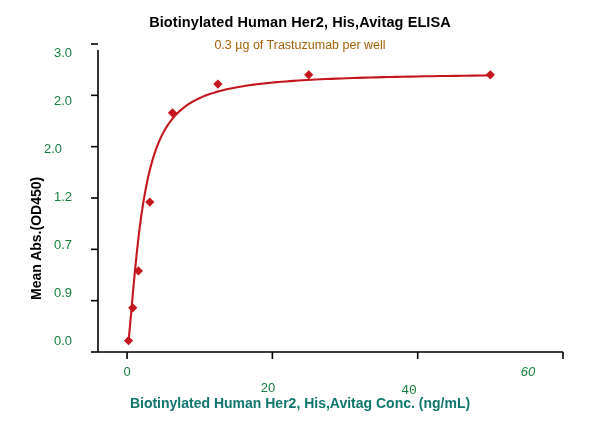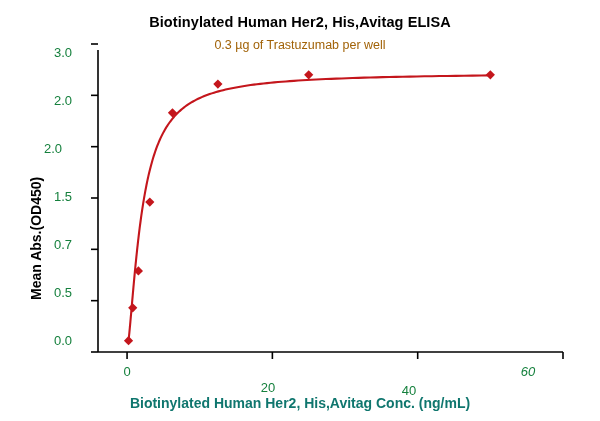--- a/index.html
+++ b/index.html
@@ -85,28 +85,28 @@
 
   <div class="title">Biotinylated Human Her2, His,Avitag ELISA</div>
   <div class="subtitle">0.3 µg of Trastuzumab per well</div>
 
   <div class="ylabel">Mean Abs.(OD450)</div>
   <div class="xlabel">Biotinylated Human Her2, His,Avitag Conc. (ng/mL)</div>
 
   <div class="tick-label ytick" style="left:34px; top:45px; width:38px;">3.0</div>
   <div class="tick-label ytick" style="left:34px; top:93px; width:38px;">2.0</div>
   <div class="tick-label ytick" style="left:34px; top:141px; width:38px;text-align:center;">2.0</div>
-  <div class="tick-label ytick" style="left:34px; top:189px; width:38px;">1.5</div>
+  <div class="tick-label ytick" style="left:34px; top:189px; width:38px;">1.2</div>
   <div class="tick-label ytick" style="left:34px; top:237px; width:38px;">0.7</div>
-  <div class="tick-label ytick" style="left:34px; top:285px; width:38px;">0.5</div>
+  <div class="tick-label ytick" style="left:34px; top:285px; width:38px;">0.9</div>
   <div class="tick-label ytick" style="left:34px; top:333px; width:38px;">0.0</div>
 
   <div class="tick-label xtick" style="left:112px; top:364px; width:30px;">0</div>
   <div class="tick-label xtick" style="left:253px; top:380px; width:30px;">20</div>
-  <div class="tick-label xtick" style="left:394px; top:383px; width:30px;">40</div>
+  <div class="tick-label xtick" style="left:394px; top:383px; width:30px;font-family:Liberation Mono, monospace;">40</div>
   <div class="tick-label xtick" style="left:513px; top:364px; width:30px;font-style:italic;">60</div>
 
   <svg class="plot" width="600" height="421">
 
     <line id="x-axis" x1="98" y1="352" x2="563" y2="352" stroke="#000000" stroke-width="1.6"></line>
     <line id="y-axis" x1="98" y1="352" x2="98" y2="50" stroke="#000000" stroke-width="1.6"></line>
 
     <g id="y-ticks">
         <line x1="91" x2="98" y1="352" y2="352" stroke="#000" stroke-width="1.6"></line>
         <line x1="91" x2="98" y1="300.6666666666667" y2="300.6666666666667" stroke="#000" stroke-width="1.6"></line>

